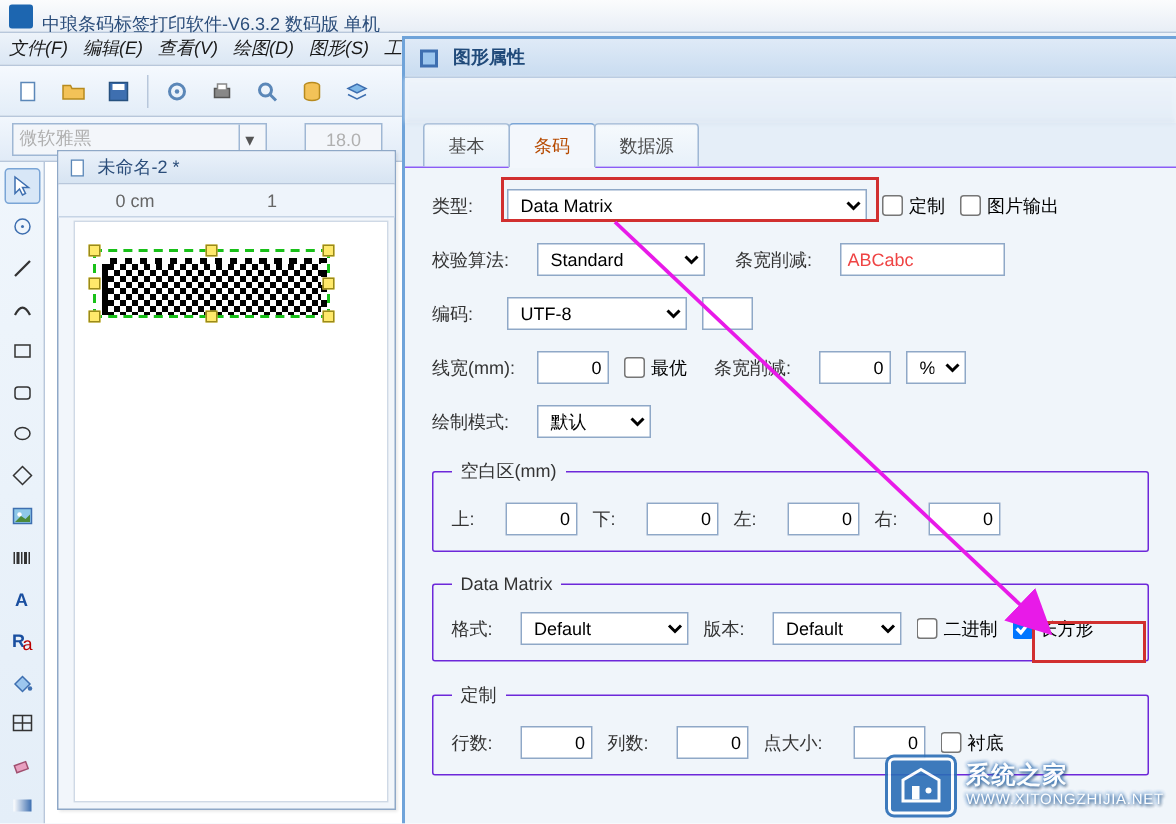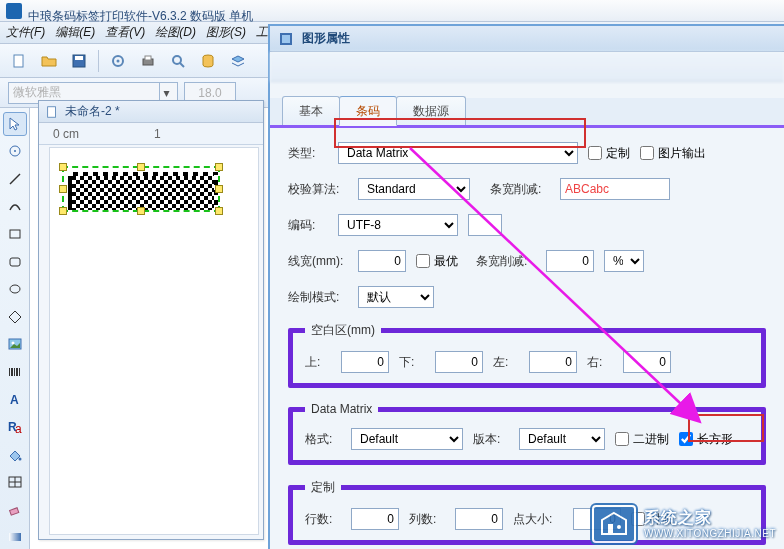--- a/index.html
+++ b/index.html
@@ -16,35 +16,35 @@
 
   
   .toolbar { height: 34px; background: linear-gradient(#f5f9fe,#e3edf8); border-bottom:1px solid #b8c7db; display:flex; align-items:center; padding:0 8px; gap:8px; }
   .tbtn { width:22px; height:22px; border:1px solid transparent; border-radius:3px; display:flex; align-items:center; justify-content:center; }
   .tbtn svg { width:16px; height:16px; }
 
   
   .toolbar2 { height: 30px; background: linear-gradient(#f2f7fd,#e1ebf7); border-bottom:1px solid #b8c7db; display:flex; align-items:center; padding:0 8px; gap:6px; }
   .combo { height:22px; border:1px solid #9fb7d4; background:#fff; display:flex; align-items:center; padding:0 4px; color:#888; }
   .combo.font { width:170px; }
-  .combo.size { width:52px; justify-content:center; }
+  .combo.size { width:52px; justify-content:center;margin-left:19px; }
   .combo.dis { background:#f3f6fa; color:#b0b0b0; }
   .drop { width:14px; height:20px; border-left:1px solid #9fb7d4; margin-left:auto; display:flex; align-items:center; justify-content:center; color:#555; }
 
   
   .palette { position:absolute; left:0; top:108px; width:30px; bottom:0; background:linear-gradient(#f0f6fc,#e4eef8); border-right:1px solid #b8c7db; display:flex; flex-direction:column; align-items:center; padding-top:4px; gap:4px; }
   .pbtn { width:24px; height:24px; border:1px solid transparent; border-radius:3px; display:flex; align-items:center; justify-content:center; }
   .pbtn.sel { border-color:#7aa5d6; background:#d8e7f7; }
   .pbtn svg { width:16px; height:16px; }
 
   
   .docwin { position:absolute; left:38px; top:100px; width:226px; height:440px; border:1px solid #8fa8c7; background:#f2f6fb; box-shadow:1px 1px 2px rgba(0,0,0,.1); }
   .docwin .dhead { height:22px; background:linear-gradient(#eaf1fa,#d7e4f2); border-bottom:1px solid #b8c7db; display:flex; align-items:center; padding:0 6px; gap:6px; color:#2b4d7a; }
   .docwin .ruler { height:22px; background:#eef4fb; border-bottom:1px solid #c6d4e5; position:relative; font-size:10px; color:#666; }
-  .docwin .ruler span { position:absolute; top:4px; }
+  .docwin .ruler span { position:absolute; top:4px;margin-left:24px; }
   .canvas { position:absolute; left:10px; top:46px; right:4px; bottom:4px; background:#fff; border:1px solid #cfd9e6; }
   .barcode-sel { position:absolute; left:12px; top:18px; width:158px; height:46px; border:2px dashed #18c018; }
   .handle { position:absolute; width:8px; height:8px; background:#ffe96b; border:1px solid #9a8a1a; }
   .h-tl{left:-5px;top:-5px}.h-tr{right:-5px;top:-5px}.h-bl{left:-5px;bottom:-5px}.h-br{right:-5px;bottom:-5px}
   .h-ml{left:-5px;top:50%;margin-top:-4px}.h-mr{right:-5px;top:50%;margin-top:-4px}
   .h-mt{top:-5px;left:50%;margin-left:-4px}.h-mb{bottom:-5px;left:50%;margin-left:-4px}
   .dm { position:absolute; left:4px; top:4px; width:150px; height:38px; background:#000; }
   .dm::before,.dm::after{content:"";position:absolute;background:
     repeating-linear-gradient(90deg,#fff 0 5px,#000 5px 10px);}
   .dm::before{top:0;left:0;right:0;height:4px;}
@@ -56,39 +56,39 @@
   .dm-right{position:absolute;right:0;top:0;width:4px;height:100%;
     background:repeating-linear-gradient(0deg,#fff 0 5px,#000 5px 10px);}
 
   
   .proppanel { position:absolute; left:268px; top:24px; right:0; bottom:0; border:2px solid #6fa3d9; border-right:none; border-bottom:none; background:#f0f5fa; }
   .proppanel .pp-head { height:26px; background:linear-gradient(#dfeaf7,#c9dcf0); border-bottom:1px solid #9fb7d4; display:flex; align-items:center; padding:0 8px; gap:8px; }
   .pp-head .pp-title { color:#204a7a; font-weight:bold; }
   .pp-toolbar { height:30px; display:flex; align-items:center; gap:6px; padding:0 8px; border-bottom:1px solid #c6d5e6; background:linear-gradient(#eef4fb,#e2ecf7); filter:blur(1.5px); opacity:.85; }
   .pp-toolbar .tbtn{opacity:.6;}
 
-  .tabs { height:30px; display:flex; align-items:flex-end; padding:0 12px; gap:0; background:#e5eef8; border-bottom:3px solid #8b5cf6;margin-top:16px; }
+  .tabs { height:30px; display:flex; align-items:flex-end; padding:0 12px; gap:0; background:#e5eef8; border-bottom:1px solid #8b5cf6; }
   .tab { padding:6px 16px 5px; border:1px solid #9fb7d4; border-bottom:none; background:linear-gradient(#f6fafd,#e7f0f9); color:#4a4a4a; border-radius:3px 3px 0 0; margin-right:-1px; }
   .tab.active { background:#f3f7fc; color:#1a1a1a; position:relative; top:1px; border-bottom:1px solid #f3f7fc; color:#000; border-top:1px solid #7aa5d6; }
   .tab.active2 { color:#b64a00; }
 
   .pp-body { padding:14px 18px 8px; position:relative; }
   .row { display:flex; align-items:center; gap:10px; margin-bottom:14px; }
   .lbl { color:#333; min-width:60px; text-align:left; }
   select, input[type=text] { height:22px; border:1px solid #8fa8c7; background:#fff; padding:0 4px; font-size:12px; }
   .sel-lg { width:240px; }
   .sel-md { width:112px; }
   .sel-sm { width:76px; }
   .txt-md { width:110px; color:#ef4444; }
   .spin { width:48px; text-align:right; padding-right:14px; position:relative; }
   .spin::after{content:"";position:absolute;right:1px;top:1px;bottom:1px;width:12px;background:linear-gradient(#f2f6fb,#dbe6f2);border-left:1px solid #b8c7db;}
   .chk { display:flex; align-items:center; gap:4px; }
   .chk input{width:14px;height:14px;}
 
-  fieldset { border:5px solid #6d28d9; border-radius:2px; padding:12px 12px 8px; margin-bottom:14px; }
+  fieldset { border:1px solid #6d28d9; border-radius:2px; padding:12px 12px 8px; margin-bottom:14px; }
   legend { padding:0 6px; color:#333; }
 
   .redbox { position:absolute; border:2px solid #d12f2f; pointer-events:none; }
 
   .arrow { position:absolute; pointer-events:none; }
 
   .watermark { position:absolute; right:8px; bottom:6px; display:flex; align-items:center; gap:8px; opacity:.9; }
   .watermark .logo { width:44px;height:38px;border:2px solid #fff;border-radius:4px;background:#2a6db6;display:flex;align-items:center;justify-content:center;box-shadow:0 0 0 2px #2a6db6;}
   .watermark .logo svg{width:30px;height:26px;}
   .watermark .txt { color:#fff; text-shadow:0 0 3px #2a6db6,0 0 3px #2a6db6,1px 1px 2px rgba(0,0,0,.5); line-height:1.2; }

